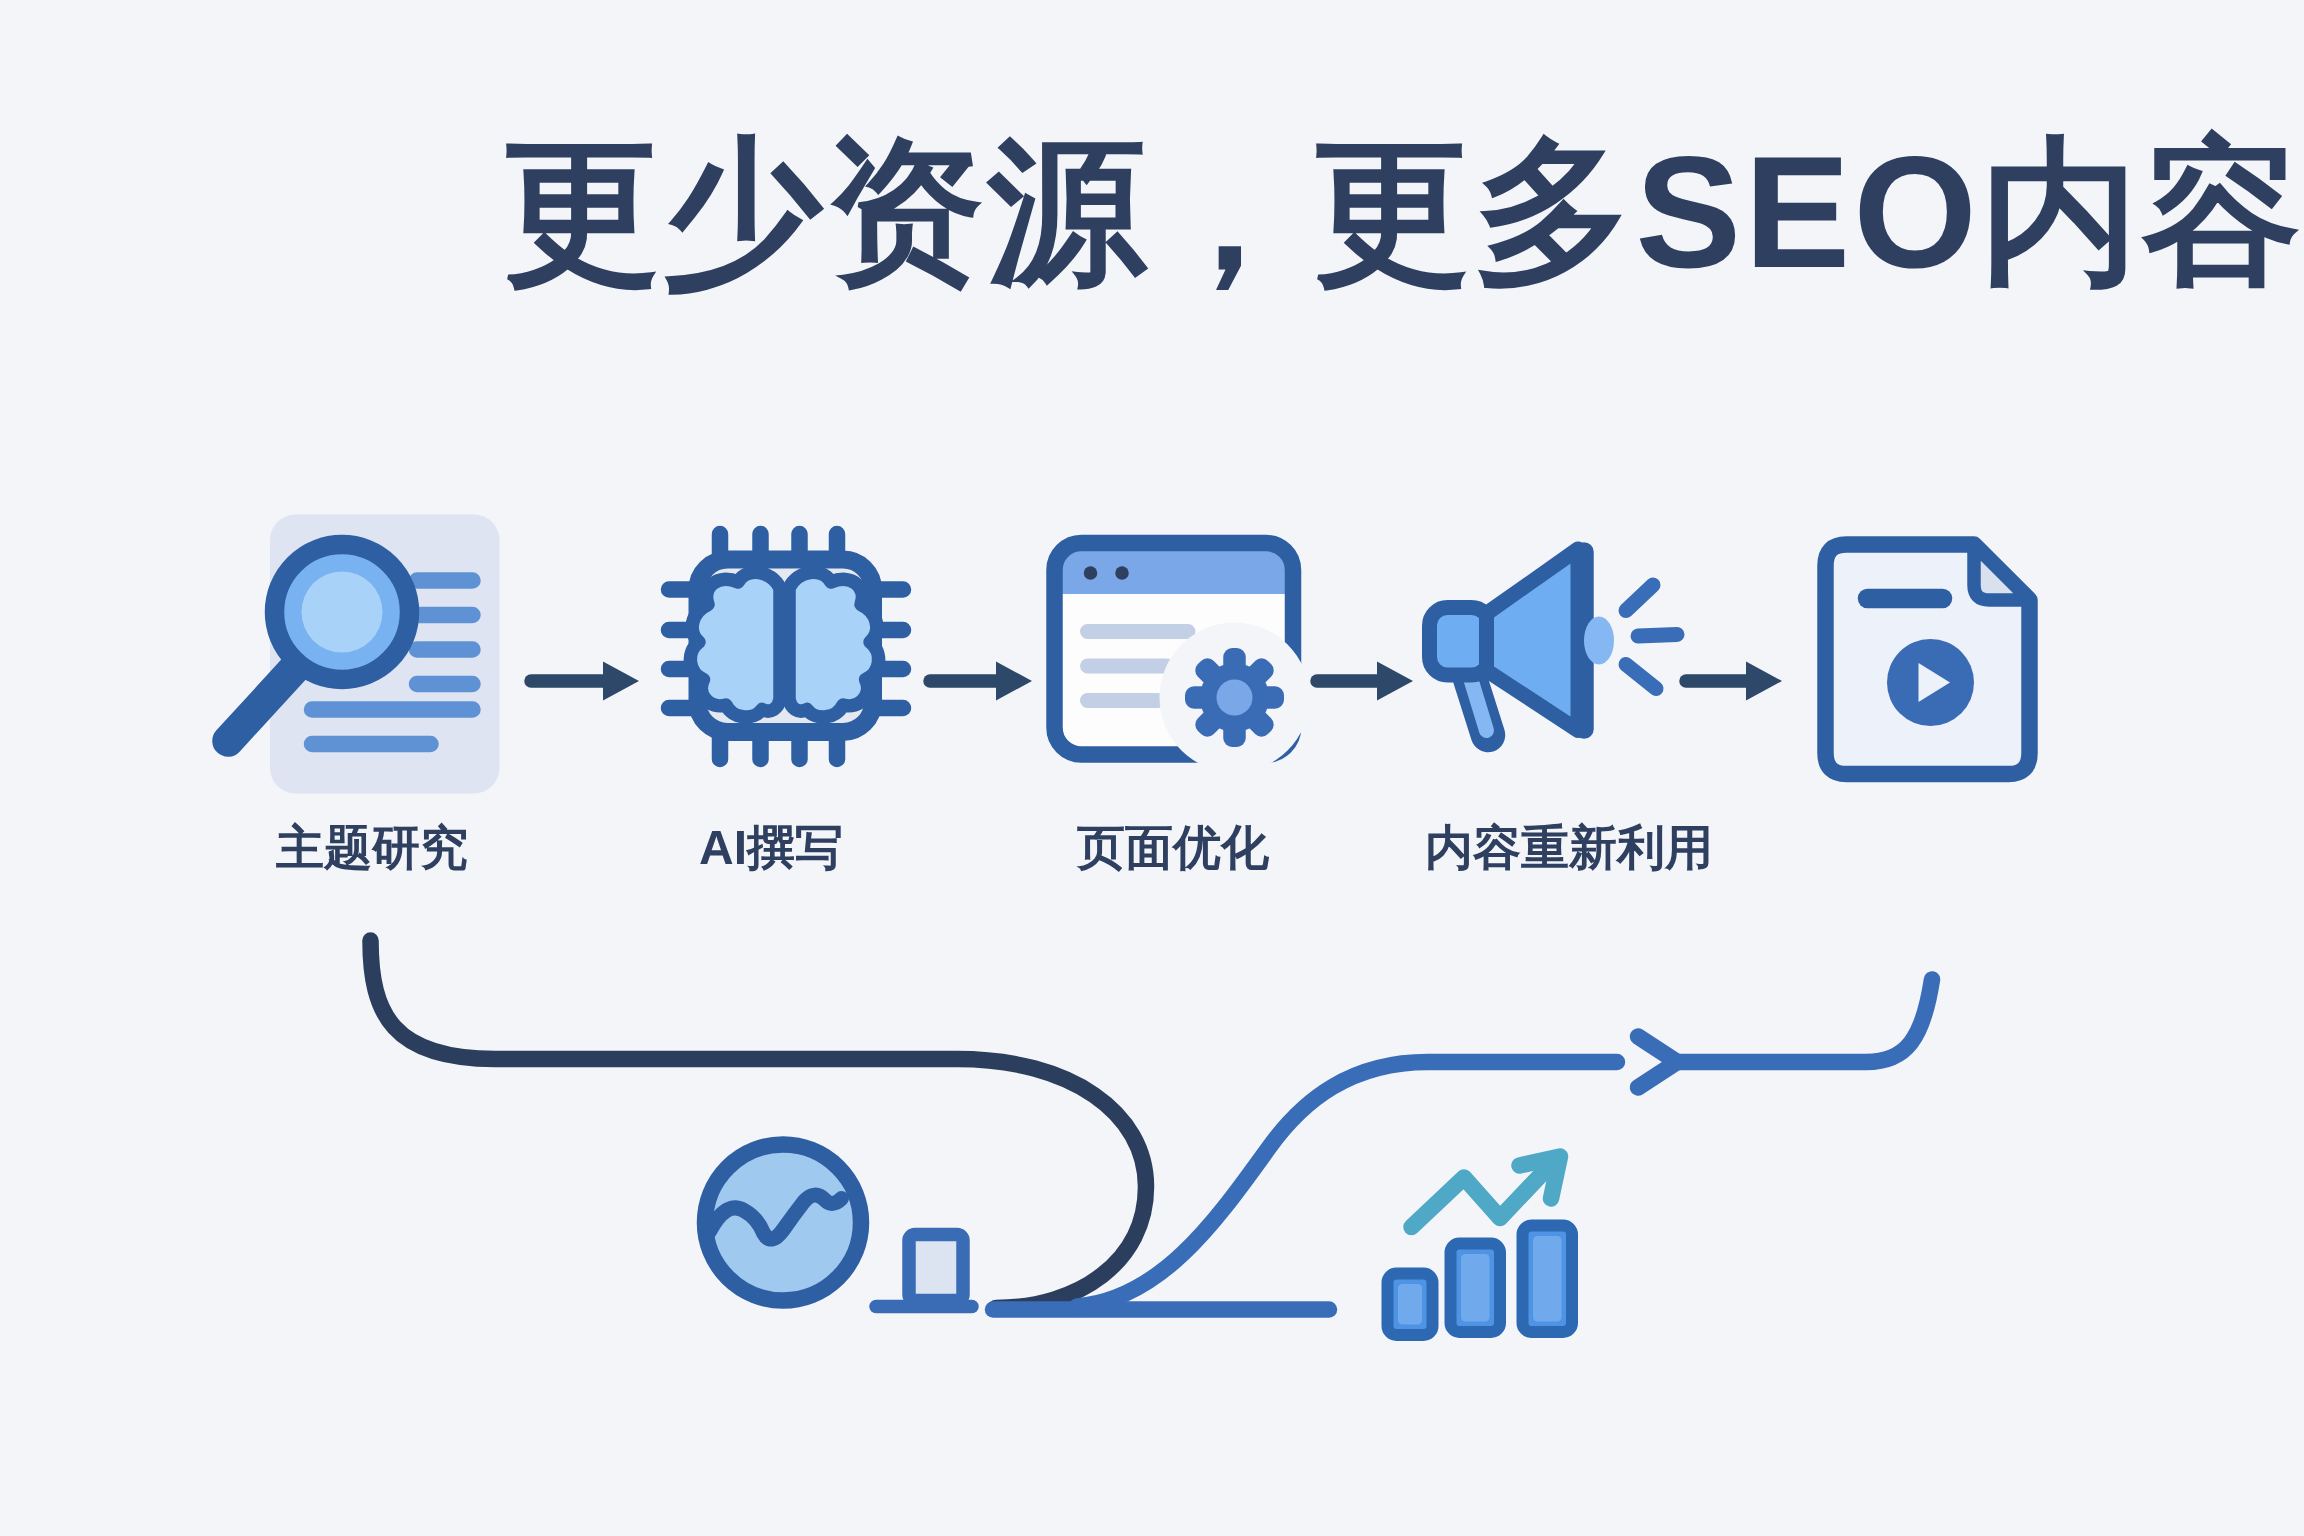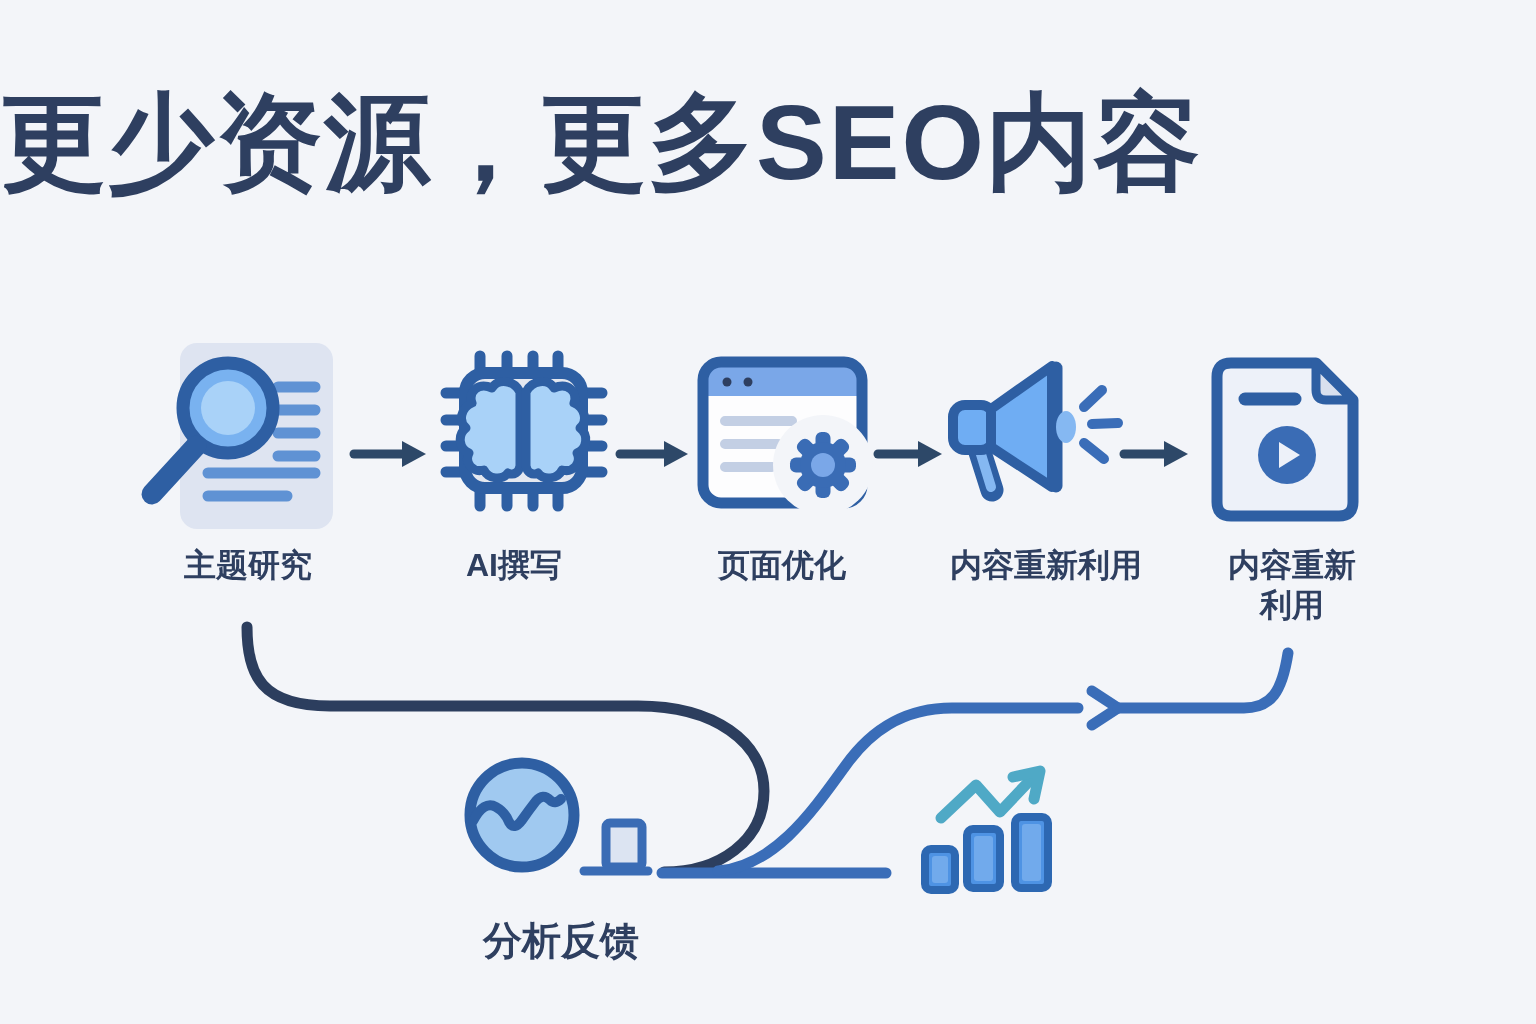--- a/index.html
+++ b/index.html
@@ -30,21 +30,21 @@
     --bar-border:#2d68b2;
     --bar-inner:#71aaec;
     --circle-fill:#a0c9f0;
   }
   *{margin:0;padding:0;box-sizing:border-box;}
   html,body{width:1536px;height:1024px;overflow:hidden;}
   body{background:var(--background);font-family:"Liberation Sans","DejaVu Sans",sans-serif;}
   .stage{position:absolute;left:0;top:0;width:1536px;height:1024px;background:var(--background);}
   .title{
     position:absolute;left:0;top:84px;width:1536px;
-    text-align:left;font-size:106px;font-weight:700;
+    text-align:right;font-size:106px;font-weight:700;
     color:var(--title-color);letter-spacing:2px;line-height:1.1;
   }
   .icon-svg{position:absolute;display:block;}
   .connectors{position:absolute;left:0;top:0;width:1536px;height:1024px;pointer-events:none;}
   .step-label{
     position:absolute;transform:translateX(-50%);
     font-size:32px;font-weight:600;color:var(--label-color);
     text-align:center;line-height:1.24;white-space:nowrap;
   }
   .bottom-label{
@@ -196,20 +196,15 @@
     <path class="sk-teal round f-none" stroke-width="11" d="M 941 818 L 976 785 L 1000 812 L 1036 774"></path>
     <path class="sk-teal round f-none" stroke-width="11" d="M 1013 777 L 1040 771 L 1034 799"></path>
   </svg>
 
   <div class="step-label" style="left:248px;top:546px">主题研究</div>
   <div class="step-label" style="left:514px;top:546px">AI撰写</div>
   <div class="step-label" style="left:782px;top:546px">
     <div>页面优化</div>
   </div>
   <div class="step-label" style="left:1046px;top:546px">内容重新利用</div>
-  <div class="step-label" style="left:1292px;top:546px">
-    <div>内容重新</div>
-    <div>利用</div>
-  </div>
-
-  <div class="bottom-label" style="left:561px;top:914px">分析反馈</div>
+
 
 </div>
 
 </body></html>

